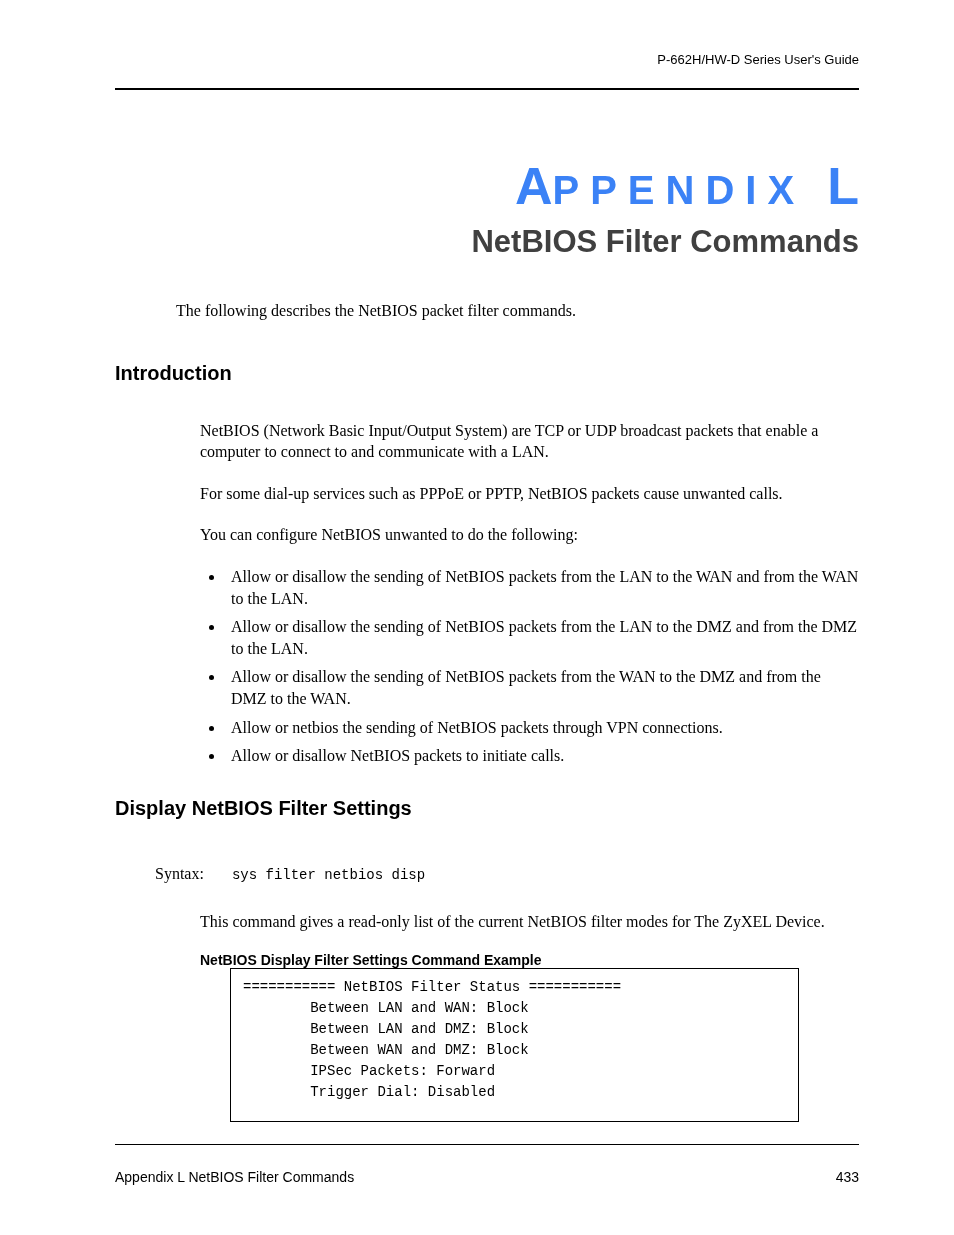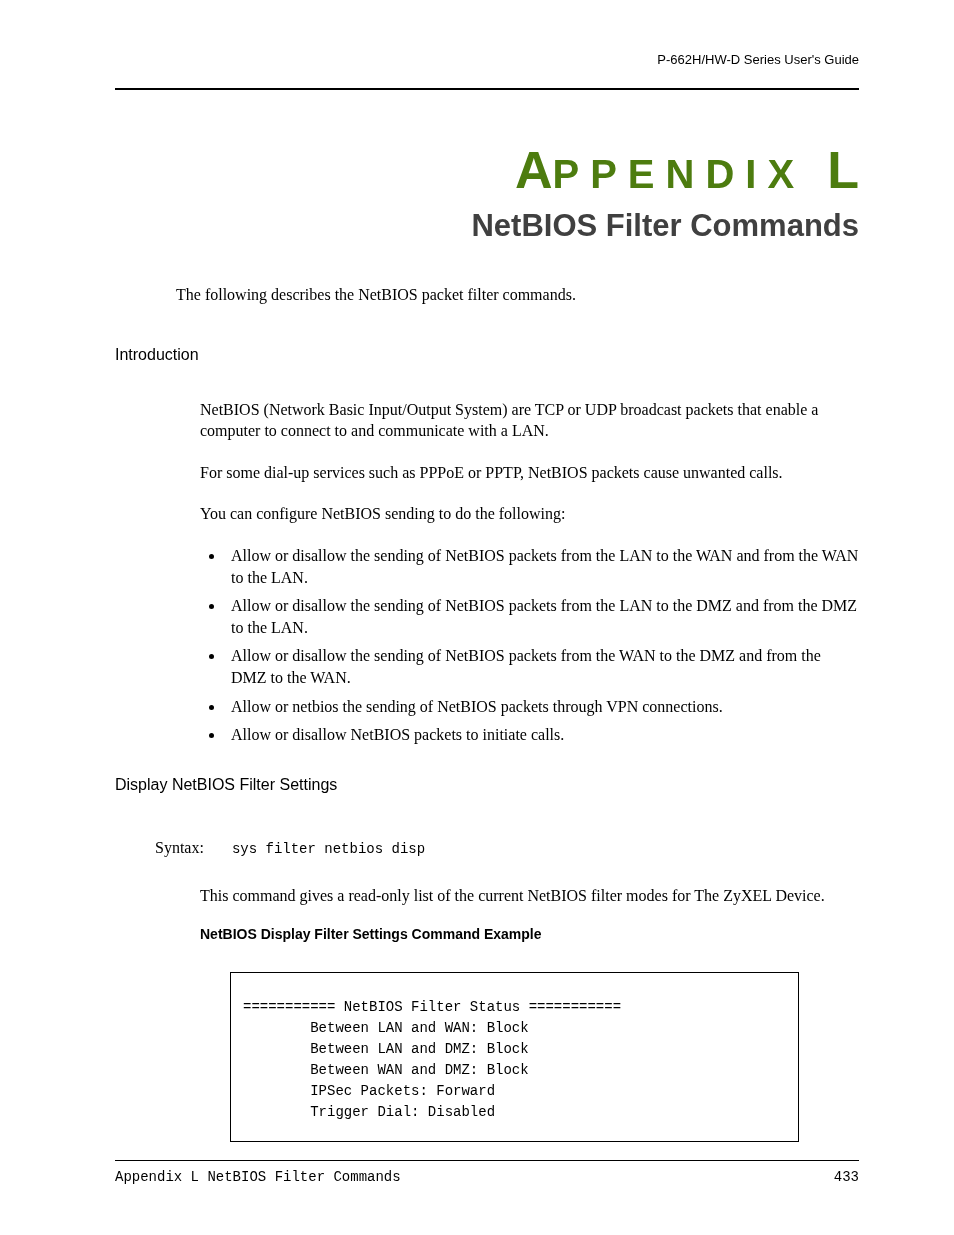--- a/index.html
+++ b/index.html
@@ -21,26 +21,26 @@
       margin-bottom: 0;
       padding-bottom: 20px;
       text-align: right;
     }
     .header-text {
       font-size: 13px;
       font-family: Arial, Helvetica, sans-serif;
     }
     .appendix-title {
       font-family: Arial, Helvetica, sans-serif;
-      color: #4d7c0f;
+      color: #3b82f6;
       text-align: right;
       font-size: 40px;
       font-weight: bold;
       letter-spacing: 11px;
-      margin-top: 50px;
+      margin-top: 66px;
     }
     .appendix-title .big-a, .appendix-title .big-l {
       font-size: 52px;
       letter-spacing: 0;
     }
     .chapter-title {
       font-family: Arial, Helvetica, sans-serif;
       color: #404040;
       text-align: right;
       font-size: 31px;
@@ -49,22 +49,22 @@
       margin-bottom: 40px;
     }
     .intro-text {
       font-size: 16px;
       margin-left: 61px;
       margin-bottom: 40px;
       line-height: 1.35;
     }
     .section-heading {
       font-family: Arial, Helvetica, sans-serif;
-      font-size: 16px;
-      font-weight: normal;
+      font-size: 20px;
+      font-weight: bold;
       margin-bottom: 35px;
     }
     .indented-para {
       font-size: 16px;
       margin-left: 85px;
       margin-bottom: 20px;
       line-height: 1.35;
     }
     .bullet-list {
       margin-left: 110px;
@@ -92,43 +92,43 @@
     }
     .syntax-command {
       font-family: "Courier New", Courier, monospace;
       font-size: 14px;
     }
     .subsection-heading {
       font-family: Arial, Helvetica, sans-serif;
       font-size: 14px;
       font-weight: bold;
       margin-left: 85px;
-      margin-bottom: 30px;
+      margin-bottom: 0;
     }
     .code-box {
       border: 1px solid #000;
       margin-left: 115px;
       margin-right: 60px;
-      padding: 24px 12px 18px 12px;
+      padding: 8px 12px 18px 12px;
       font-family: "Courier New", Courier, monospace;
       font-size: 14px;
       line-height: 1.5;
       white-space: pre;
     }
     .footer {
       position: absolute;
       bottom: 50px;
       left: 115px;
       right: 95px;
       border-top: 1.5px solid #000;
-      padding-top: 8px;
+      padding-top: 24px;
       display: flex;
       justify-content: space-between;
       font-size: 14px;
-      font-family: Liberation Mono, monospace;
+      font-family: Liberation Sans, sans-serif;
     }
   </style>
 </head>
 <body>
 
 <div class="header-line">
   <span class="header-text">P-662H/HW-D Series User's Guide</span>
 </div>
 
 <div class="appendix-title">
@@ -136,21 +136,21 @@
 </div>
 
 <div class="chapter-title">NetBIOS Filter Commands</div>
 
 <p class="intro-text">The following describes the NetBIOS packet filter commands.</p>
 
 <h2 class="section-heading">Introduction</h2>
 
 <p class="indented-para">NetBIOS (Network Basic Input/Output System) are TCP or UDP broadcast packets that enable a computer to connect to and communicate with a LAN.</p>
 <p class="indented-para">For some dial-up services such as PPPoE or PPTP, NetBIOS packets cause unwanted calls.</p>
-<p class="indented-para">You can configure NetBIOS sending to do the following:</p>
+<p class="indented-para">You can configure NetBIOS unwanted to do the following:</p>
 
 <ul class="bullet-list">
   <li>Allow or disallow the sending of NetBIOS packets from the LAN to the WAN and from the WAN to the LAN.</li>
   <li>Allow or disallow the sending of NetBIOS packets from the LAN to the DMZ and from the DMZ to the LAN.</li>
   <li>Allow or disallow the sending of NetBIOS packets from the WAN to the DMZ and from the DMZ to the WAN.</li>
   <li>Allow or netbios the sending of NetBIOS packets through VPN connections.</li>
   <li>Allow or disallow NetBIOS packets to initiate calls.</li>
 </ul>
 
 <h2 class="section-heading">Display NetBIOS Filter Settings</h2>

